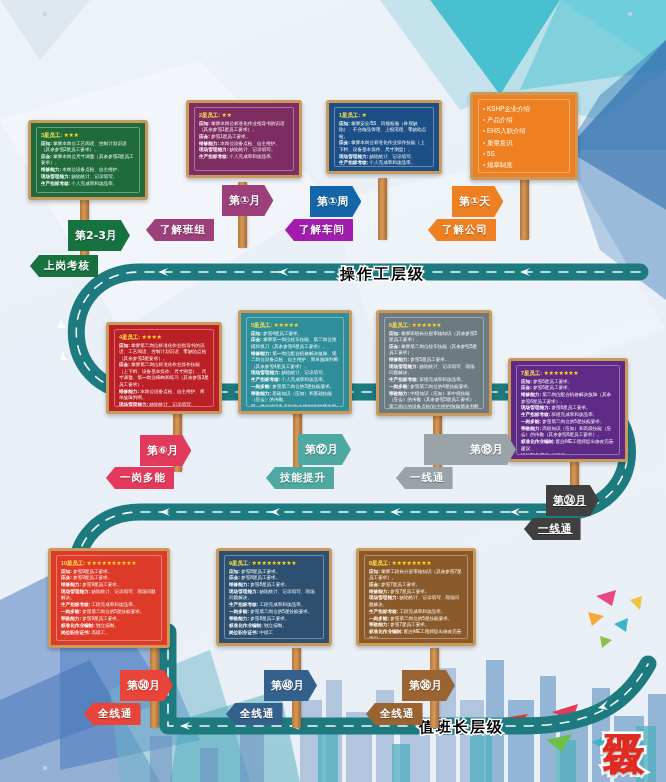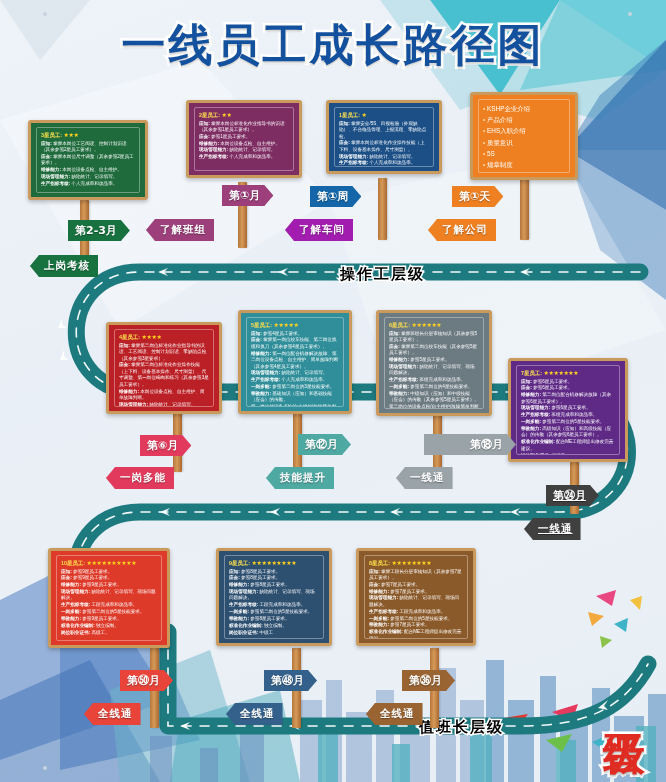--- a/index.html
+++ b/index.html
@@ -72,21 +72,21 @@
 
   
   .sign{position:absolute;height:22px;display:flex;align-items:center;
     justify-content:center;color:#fff;font-weight:bold;font-size:10.5px;
     letter-spacing:1px;white-space:nowrap;padding:0 8px;
     font-family:"DejaVu Sans","Liberation Sans",sans-serif;
     text-shadow:0 1px 1px rgba(0,0,0,.35);
     box-shadow:0 2px 3px rgba(0,0,0,.25);}
   .sign.left  {clip-path:polygon(0 50%,9px 0,100% 0,100% 100%,9px 100%);padding-left:14px;}
 
-  .month{position:absolute;height:21px;display:flex;align-items:center;
+  .month{position:absolute;height:31px;display:flex;align-items:center;
     justify-content:center;color:#fff;font-weight:bold;font-size:11px;
     white-space:nowrap;padding:0 7px;
     font-family:"DejaVu Sans","Liberation Sans",sans-serif;
     text-shadow:0 1px 1px rgba(0,0,0,.35);
     box-shadow:0 2px 3px rgba(0,0,0,.25);}
   .month.right{clip-path:polygon(0 0,calc(100% - 9px) 0,100% 50%,calc(100% - 9px) 100%,0 100%);padding-right:13px;}
 
   .s-orange{background:#ee8022;}
   .s-blue  {background:#a21caf;}
   .s-blue2 {background:#1466a8;}
@@ -213,23 +213,20 @@
       <polygon points="170,508 160,512 170,516 166,512"></polygon>
       <polygon points="300,722 290,726 300,730 296,726"></polygon>
       <polygon points="190,722 180,726 190,730 186,726"></polygon>
       <polygon points="608,700 598,708 608,710 604,706"></polygon>
     </g>
   </svg>
 
   <div class="road-label" style="left:340px;top:265px;">操作工层级</div>
   <div class="road-label" style="left:398px;top:718px;margin-left:21px;">值班长层级</div>
 
-  <div id="title">
-    <span class="inner">一线员工成长路径图</span>
-  </div>
 
   <div class="post" style="left:520px;top:178px;height:62px;"></div>
   <div class="post" style="left:378px;top:178px;height:62px;"></div>
   <div class="post" style="left:238px;top:182px;height:66px;"></div>
   <div class="post" style="left:80px;top:200px;height:72px;"></div>
   <div class="post" style="left:173px;top:412px;height:60px;"></div>
   <div class="post" style="left:293px;top:412px;height:60px;"></div>
   <div class="post" style="left:433px;top:412px;height:60px;"></div>
   <div class="post" style="left:570px;top:462px;height:52px;"></div>
   <div class="post" style="left:150px;top:648px;height:80px;"></div>

